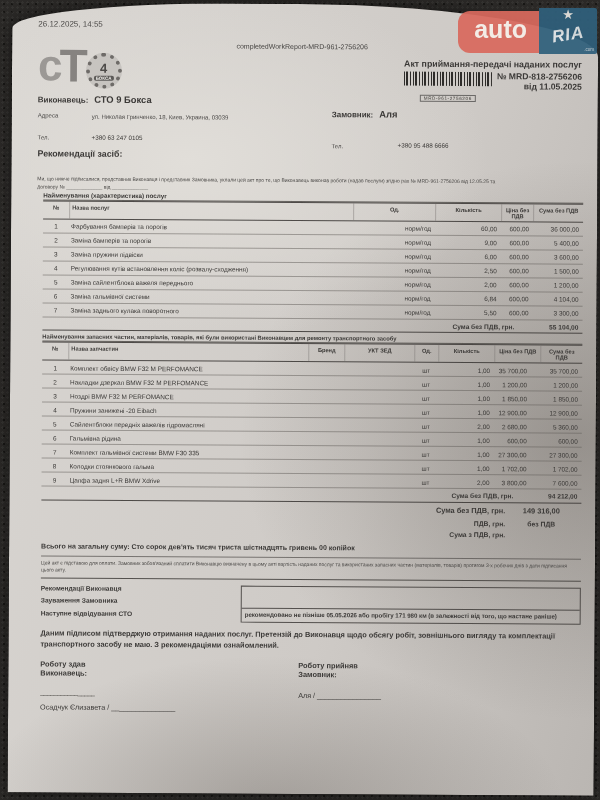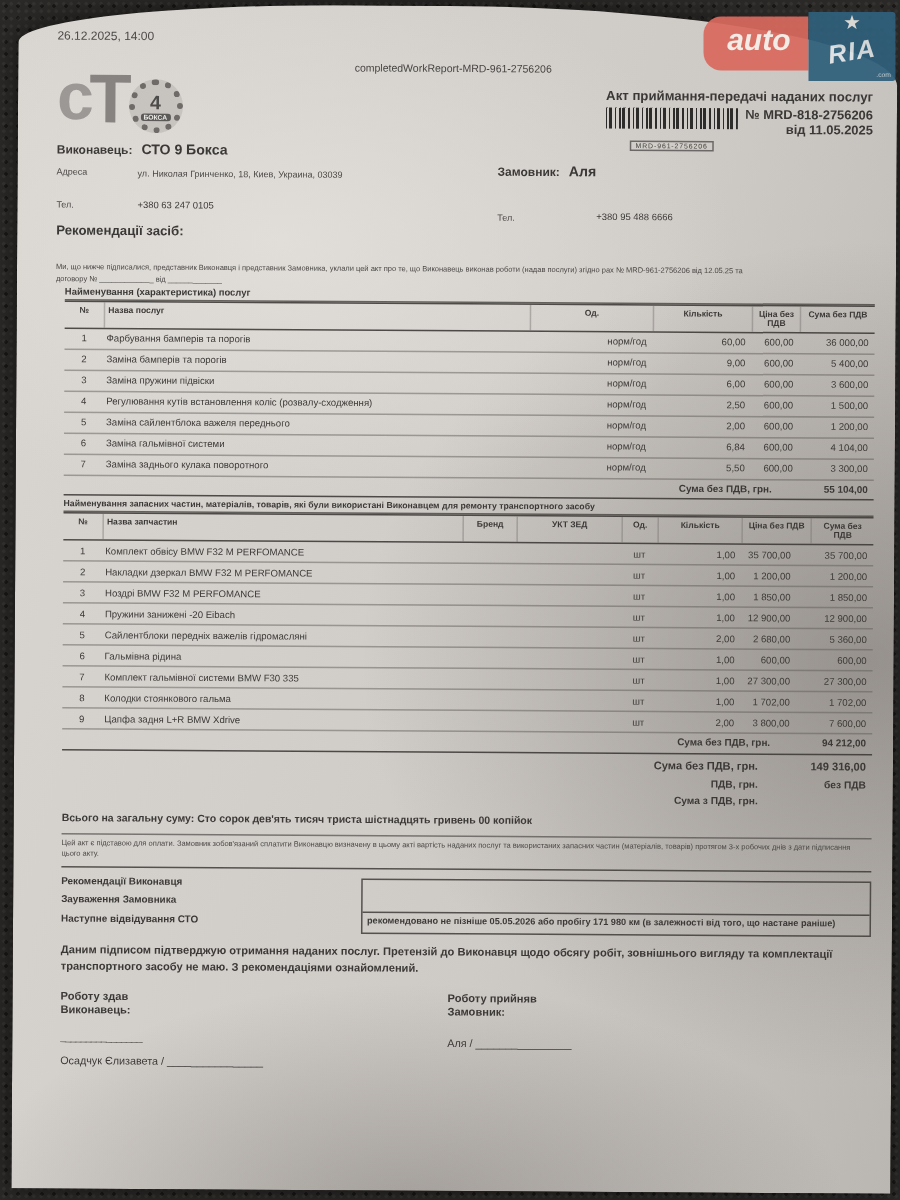--- a/index.html
+++ b/index.html
@@ -69,52 +69,52 @@
   .tr { border-bottom:1px solid rgba(95,92,88,.5); }
   .td { font-size:6.4px; padding:3.4px 2px 2.6px; }
   .td.c { text-align:center; } .td.r { text-align:right; padding-right:4px; }
   .td.price-narrow { text-align:right; padding-right:13px; }
   .subtotal { display:flex; justify-content:flex-end; align-items:center; font-weight:bold; font-size:6.6px;
     padding:3px 4px 2.4px 0; border-bottom:1.5px solid rgba(62,59,56,.9); }
   .subtotal .val { width:64px; text-align:right; }
   .grand { padding-top:1px; }
   .grand .g-line { display:flex; justify-content:flex-end; font-weight:bold; font-size:6.8px; padding:2.4px 4px 2.2px 0; }
   .grand .g-line.strong { font-size:7.4px; }
-  .grand .val { width:72px; text-align:right; }
+  .grand .val { width:72px; text-align:center; }
   .words { font-size:7px; font-weight:bold; margin-top:5px; }
   .paynote { font-size:5px; line-height:1.5; color:#4a4846; margin-top:6px; padding:2.5px 0 3px;
     border-top:1px solid rgba(80,77,74,.7); border-bottom:1.6px solid rgba(62,59,56,.85); }
   .recs { display:grid; grid-template-columns:200px 1fr; margin-top:6px; }
   .rec-labels div { font-size:6.6px; font-weight:bold; margin-bottom:5.5px; }
   .rec-box { border:1px solid rgba(62,59,56,.85); }
   .rec-empty { height:22px; border-bottom:1px solid rgba(62,59,56,.85); }
   .rec-next { font-size:6.1px; font-weight:bold; padding:2.5px 3px; }
   .confirm { font-size:7.4px; font-weight:bold; line-height:1.45; margin-top:7px; }
   .sigs { display:grid; grid-template-columns:258px 1fr; margin-top:9px; }
   .sig-title { font-size:7.4px; font-weight:bold; line-height:1.3; }
   .sig-line { font-size:7px; margin-top:10px; letter-spacing:-.5px; color:#55524f; }
   .sig-name { font-size:7.2px; margin-top:7px; }
 
   .watermark { position:absolute; top:8px; right:3px; display:flex; align-items:flex-start; opacity:.93; }
-  .wm-auto { background:#d96a5e; color:#f6efe9; font-size:20px; font-weight:bold;
-    padding:5px 12px 9px 16px; border-radius:12px 0 0 12px; line-height:1.1; margin-top:3px;font-style:italic; }
+  .wm-auto { background:#d96a5e; color:#f6efe9; font-size:25px; font-weight:bold;
+    padding:5px 12px 9px 16px; border-radius:12px 0 0 12px; line-height:1.1; margin-top:3px; }
   .wm-ria { background:#30607c; width:58px; height:46px; position:relative; border-radius:0 2px 2px 0;
     display:flex; align-items:center; justify-content:center; }
   .wm-star { position:absolute; top:-1px; left:50%; transform:translateX(-50%); color:#e9e6e1; font-size:13px; }
   .wm-ria-txt { color:#dfe4e6; font-size:17px; font-weight:bold; font-style:italic; transform:rotate(-9deg); letter-spacing:1px; margin-top:8px; }
   .wm-com { position:absolute; right:3px; bottom:2px; font-size:4.5px; color:#c2cdd2; }
 </style>
 </head>
 <body>
 
 <div class="scene">
   <div class="paper">
     <div class="doc">
 
-      <div class="abs date">26.12.2025, 14:00</div>
+      <div class="abs date">26.12.2025, 14:55</div>
 
       <div class="abs sto-logo">
         <span class="sto-c">с</span>
         <span class="sto-t">Т</span>
         <span class="gear">
           <span class="gear-num">4</span>
           <span class="gear-txt">БОКСА</span>
         </span>
       </div>
 

